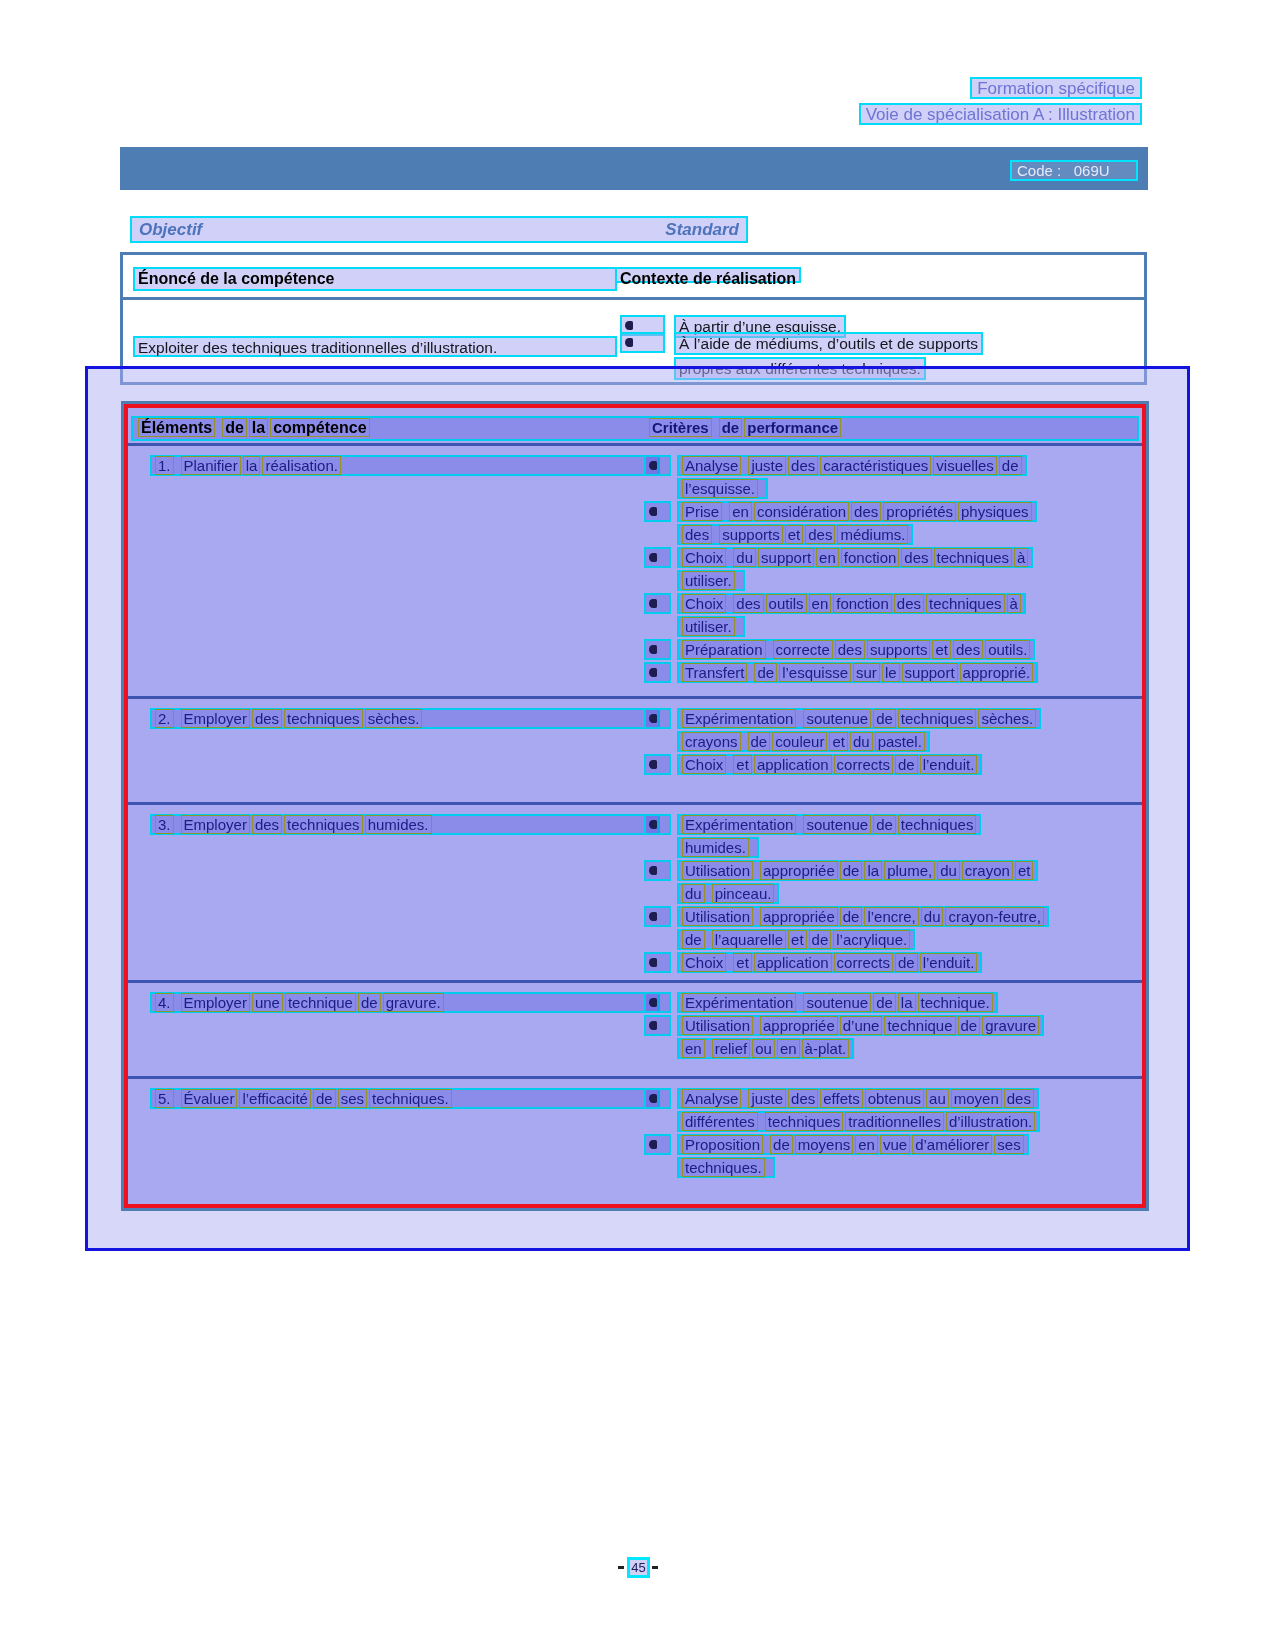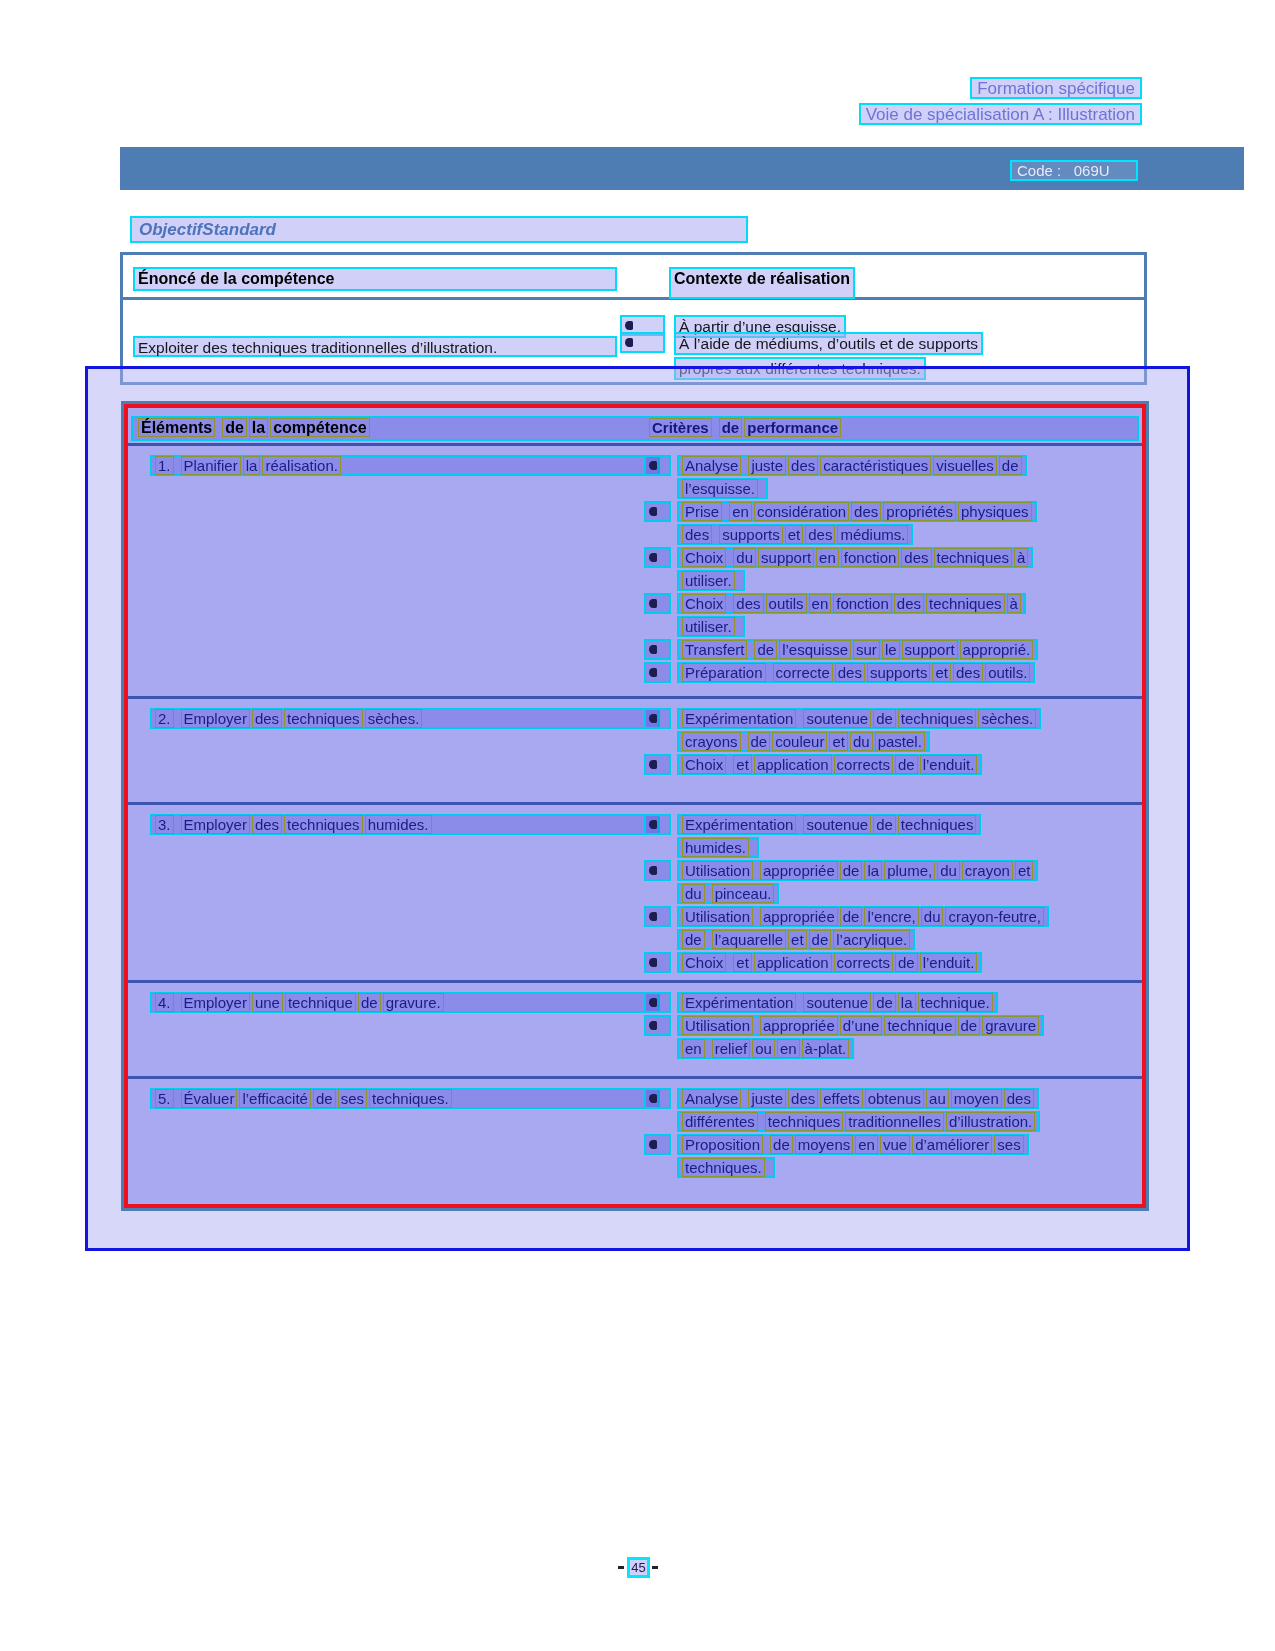--- a/index.html
+++ b/index.html
@@ -11,40 +11,40 @@
   .lbox { box-sizing:border-box; background:rgba(170,170,243,.55);
           border:2px solid #00dcf8; color:#16161f; font-size:15.5px;
           line-height:17px; padding:1px 3px; white-space:nowrap; }
 
   
   .top-line { position:absolute; right:133px; height:22px; font-size:17px; line-height:17px;
               color:#6d74d4; background:rgba(170,170,243,.55); border:2px solid #00dcf8;
               padding:1px 5px; box-sizing:border-box; white-space:nowrap; }
 
   
-  .code-bar { left:120px; top:147px; width:1124px; height:43px; background:#4d7db3; }
+  .code-bar { left:120px; top:147px; width:1028px; height:43px; background:#4d7db3; }
   .code-box { position:absolute; left:890px; top:13px; width:128px; height:21px;
               border:2px solid #00e4ff; background:rgba(215,220,252,.16);
               color:#e6eaf8; font-size:15px; line-height:17px; white-space:pre;
               padding-left:5px; box-sizing:border-box; }
 
   
   .objectif-row { left:130px; top:216px; width:618px; height:27px;
                   border:2px solid #00dcf8; background:rgba(170,170,243,.55);
-                  display:flex; justify-content:flex-start; align-items:center;
+                  display:flex; justify-content:space-between; align-items:center;
                   padding:0 7px; font-size:17px; font-weight:bold; font-style:italic;
                   color:#4d74bb; }
 
   
   .std-table { left:120px; top:252px; width:1027px; height:133px;
                border:3px solid #4d7db3; background:#ffffff; }
   .std-header { position:relative; height:42px; border-bottom:3px solid #4d7db3; }
   .std-h1 { position:absolute; left:10px; top:12px; width:484px; height:24px;
             font-weight:bold; font-size:16px; color:#000000; }
-  .std-h2 { position:absolute; left:546px; top:12px; height:32px;
+  .std-h2 { position:absolute; left:492px; top:12px; height:16px;
             font-weight:bold; font-size:16px; color:#000000; }
   .std-body { position:relative; }
   .std-statement { position:absolute; left:10px; top:7px; width:484px; height:21px;margin-top:29px; }
   .crit-abs { position:absolute; display:flex; }
   .bullet45 { box-sizing:border-box; width:45px; height:21px; margin-right:9px;
               border:2px solid #00dcf8; background:rgba(170,170,243,.55); }
   .bullet45 .dot, .bullet27 .dot { display:block; width:8px; height:9px; margin:4px 0 0 3px;
               background:#1d1d50; border-radius:50% 20% 20% 50%; }
   .sp54 { width:54px; }
 
@@ -184,27 +184,27 @@
               <span class="nline hug"><span class="w">Choix</span><span class="w">des</span><span class="w">outils</span><span class="w">en</span><span class="w">fonction</span><span class="w">des</span><span class="w">techniques</span><span class="w">à</span></span>
             </div>
             <div class="crit-line">
               <span class="sp33"></span>
               <span class="nline hug"><span class="w">utiliser.</span></span>
             </div>
             <div class="crit-line">
               <span class="bullet27">
                 <span class="dot"></span>
               </span>
+              <span class="nline hug"><span class="w">Préparation</span><span class="w">correcte</span><span class="w">des</span><span class="w">supports</span><span class="w">et</span><span class="w">des</span><span class="w">outils.</span></span>
+            </div>
+            <div class="crit-line">
+              <span class="bullet27">
+                <span class="dot"></span>
+              </span>
               <span class="nline hug"><span class="w">Transfert</span><span class="w">de</span><span class="w">l’esquisse</span><span class="w">sur</span><span class="w">le</span><span class="w">support</span><span class="w">approprié.</span></span>
-            </div>
-            <div class="crit-line">
-              <span class="bullet27">
-                <span class="dot"></span>
-              </span>
-              <span class="nline hug"><span class="w">Préparation</span><span class="w">correcte</span><span class="w">des</span><span class="w">supports</span><span class="w">et</span><span class="w">des</span><span class="w">outils.</span></span>
             </div>
           </div>
   </div>
 
   <div class="el-row row-h-2">
     <div class="col1">
       <div class="nline label-line"><span class="w">2.</span><span class="w">Employer</span><span class="w">des</span><span class="w">techniques</span><span class="w">sèches.</span></div>
     </div>
     <div class="col2">
             <div class="crit-line">

